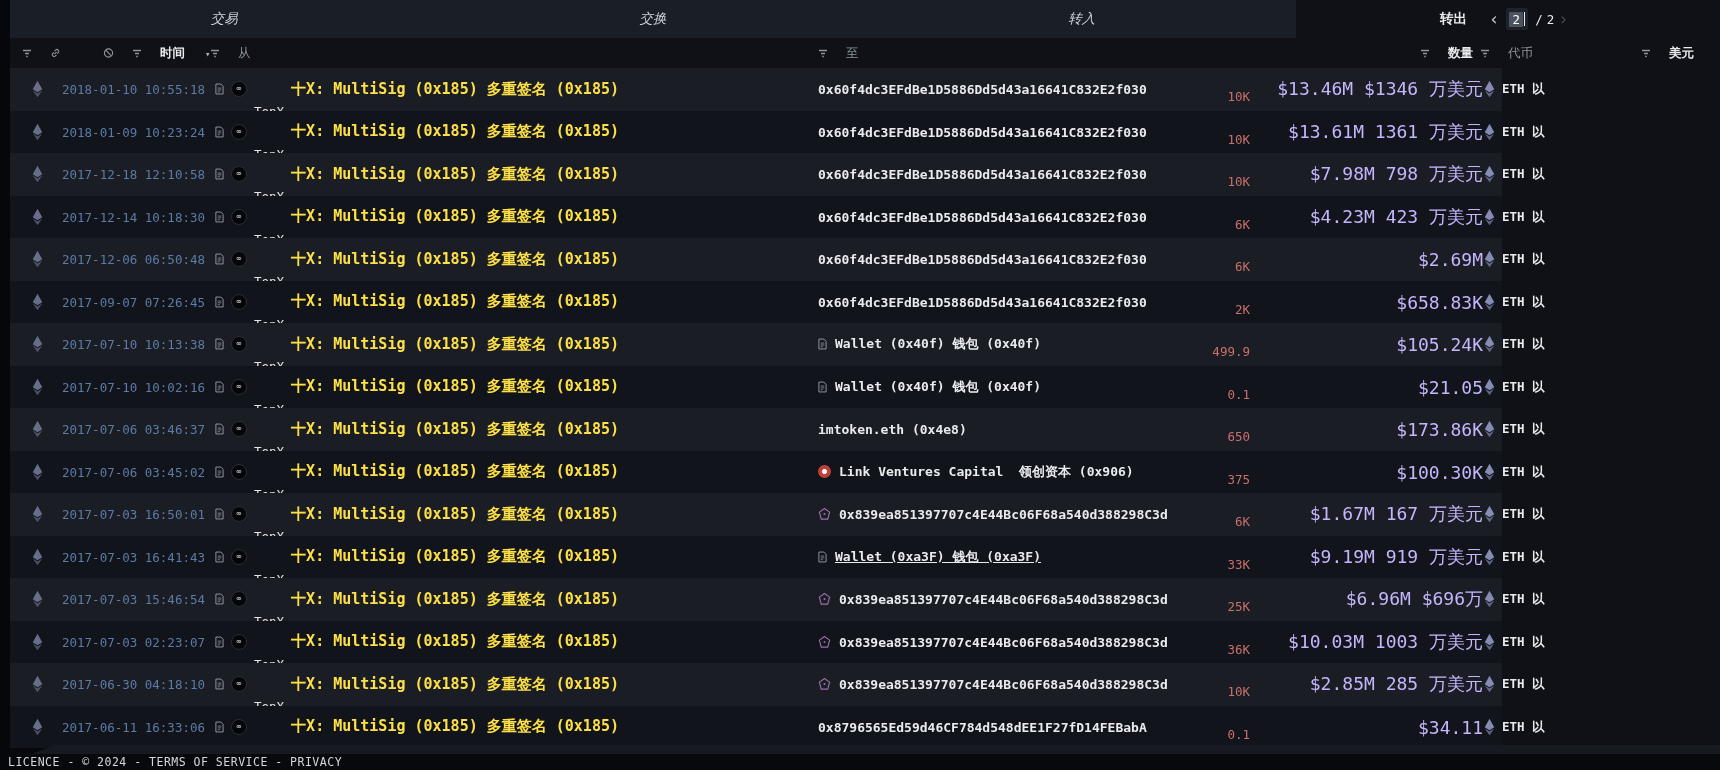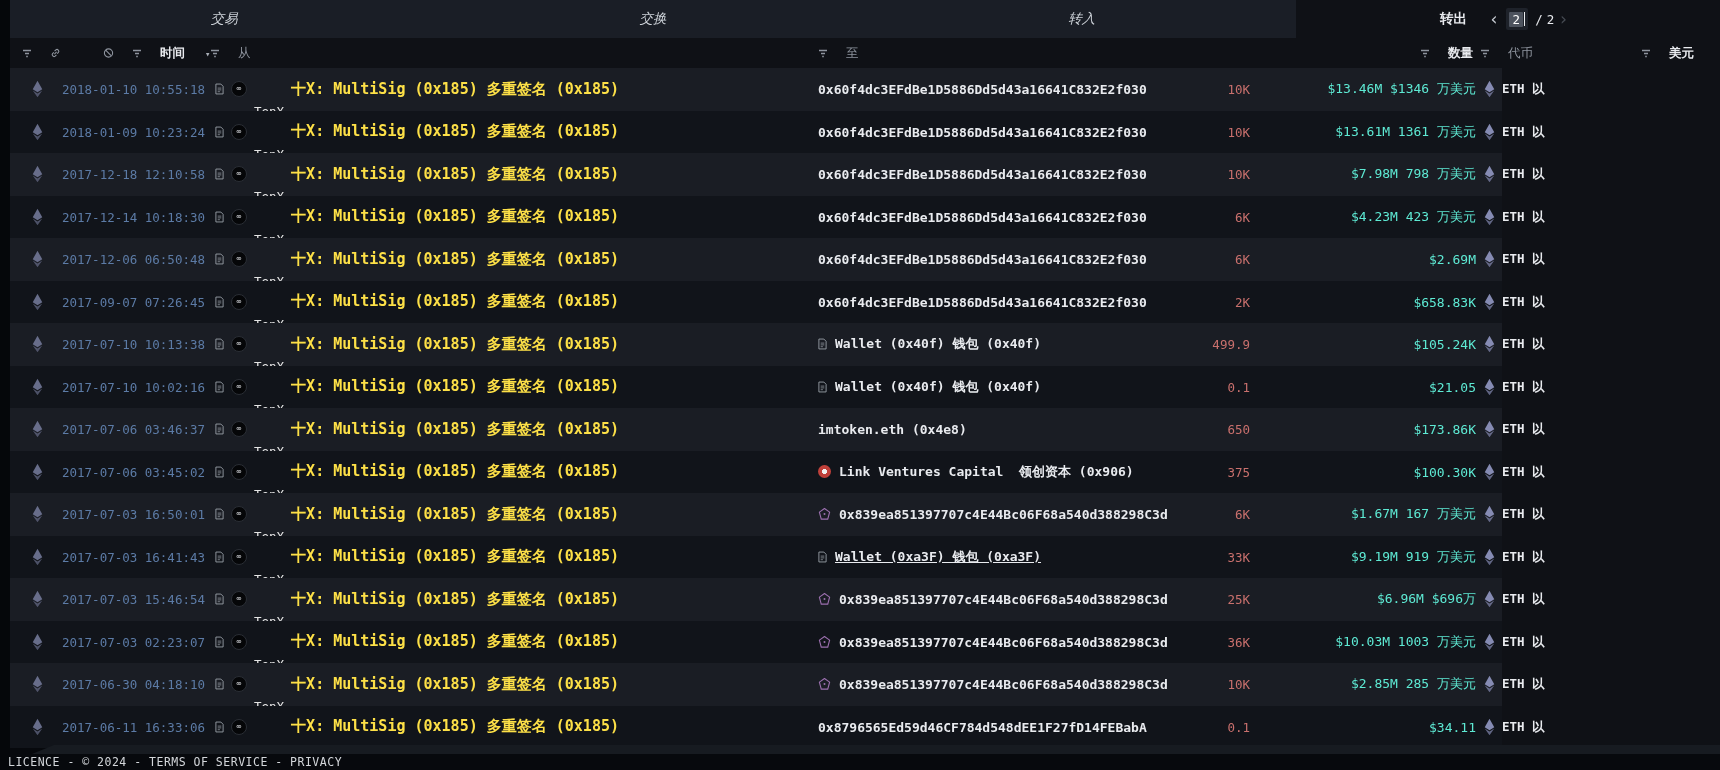--- a/index.html
+++ b/index.html
@@ -40,24 +40,24 @@
   .row.dark{background:#11141a;}
   .acell{position:absolute;top:50%;transform:translateY(-50%);}
   .cell-ethicon{left:22px;}
   .cell-date{left:52px;color:#5c7ba6;font-size:12.5px;text-decoration:none;cursor:pointer;}
   .cell-from{left:205px;display:flex;align-items:center;gap:7px;white-space:pre;}
   .from-name{color:#e5e5e5;font-size:12.5px;margin-top:45px;}
   .from-label{color:#fde047;font-weight:bold;font-size:15px;}
   .cell-to{left:808px;display:flex;align-items:center;gap:8px;white-space:pre;}
   .to-text{color:#e9ebef;font-weight:bold;font-size:13px;}
   .to-text.underline{text-decoration:underline;}
-  .cell-amount{right:252px;color:#c9706d;font-size:12.5px;}
+  .cell-amount{right:252px;color:#c9706d;font-size:12.5px;margin-top:7px;}
   .cell-token{left:1474px;display:flex;align-items:center;gap:7px;}
   .token-label{color:#e9ebef;font-weight:bold;font-size:12.5px;white-space:pre;}
-  .cell-usd{right:26px;color:#5eead4;font-size:13px;white-space:pre;}
+  .cell-usd{right:19px;color:#c4b5fd;font-size:18px;white-space:pre;}
 
   
   .icon{display:inline-flex;align-items:center;justify-content:center;flex:none;}
   .tenx-circle{width:14px;height:14px;border-radius:50%;background:#050608;border:1px solid #2a2e35;
                color:#e8eaee;font-size:8px;line-height:1;display:flex;align-items:center;justify-content:center;}
   .entity-red{width:13px;height:13px;border-radius:50%;
               background:radial-gradient(circle at 50% 50%, #f2f2f2 0 2.5px, #c0403a 2.5px 6.5px);}
 
   
   .watermark{position:absolute;left:638px;top:336px;display:flex;align-items:center;gap:22px;

